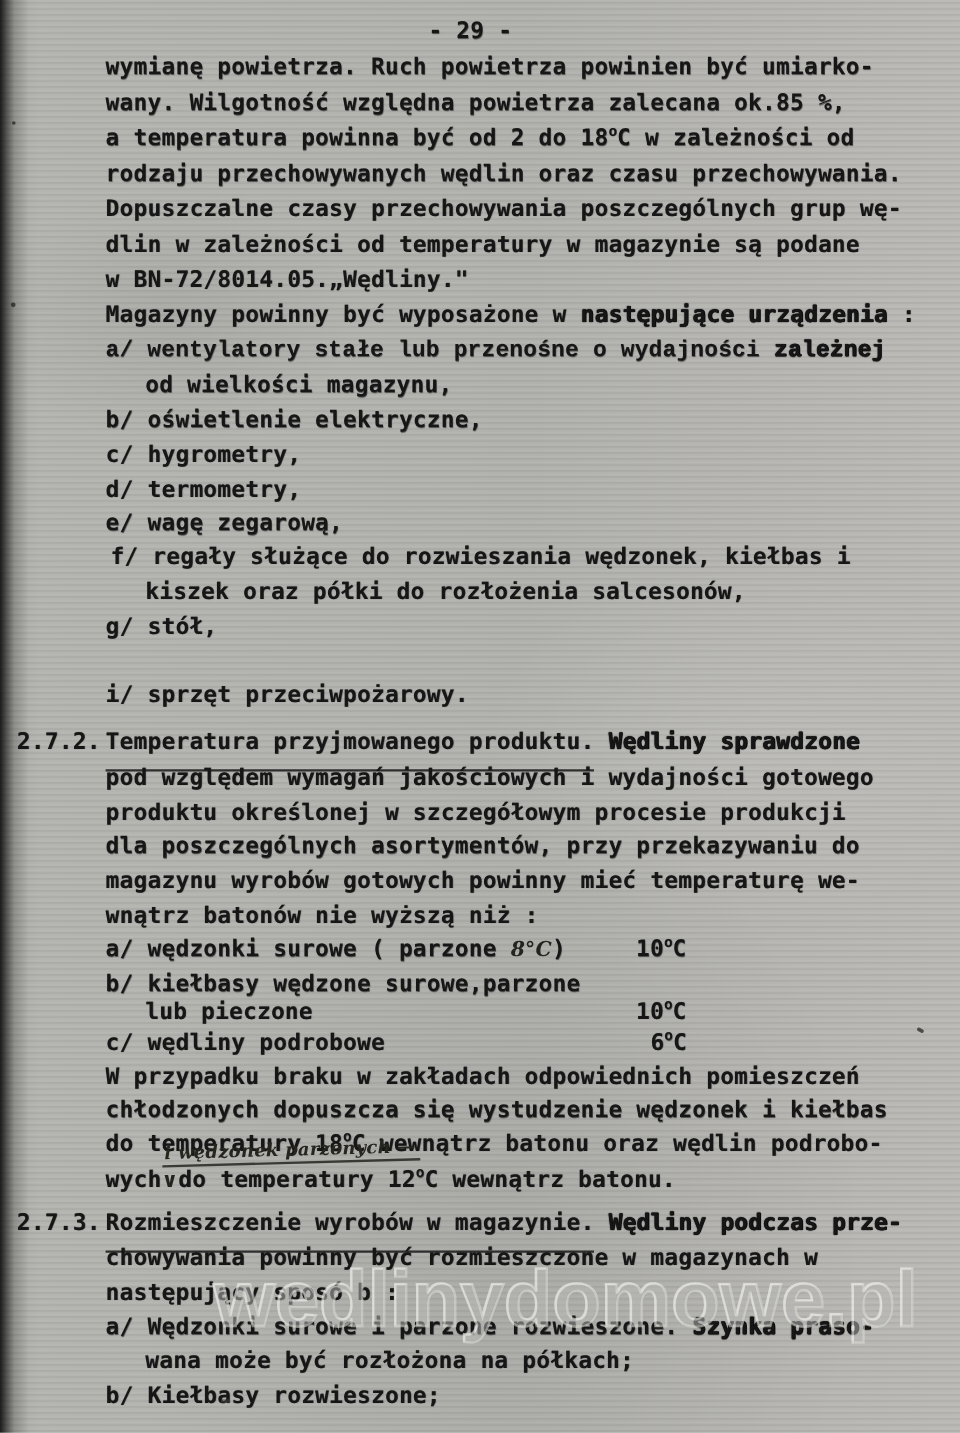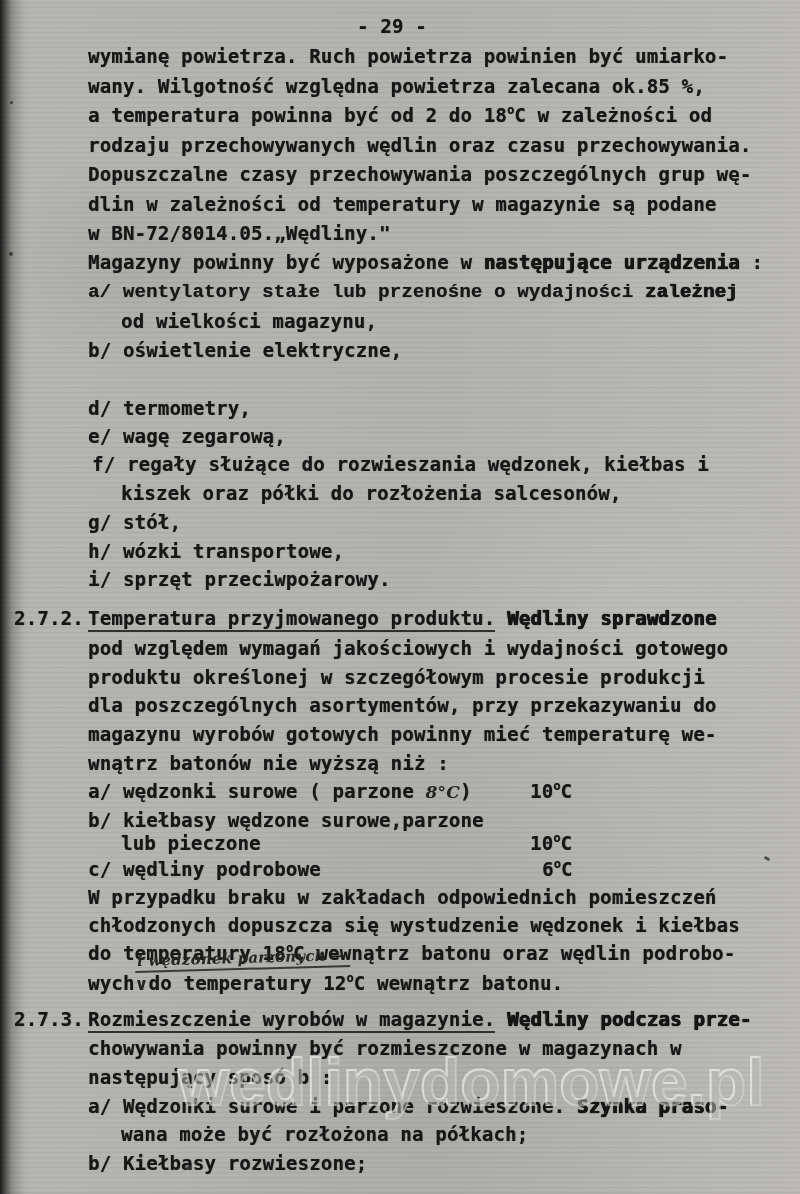--- a/index.html
+++ b/index.html
@@ -46,21 +46,21 @@
     font-weight:bold;
     line-height:24px;
     white-space:pre;
     color:var(--ink);
     text-shadow:0.4px 0.4px 0.7px rgba(28,28,28,0.65);
     letter-spacing:0.2px;
   }
   .line span{display:inline;}
   .u{
     border-bottom:2px solid rgba(25,25,25,0.85);
-    padding-bottom:1px;
+    padding-bottom:12px;
   }
   .b{
     text-shadow:0 0 1px #0e0e0e, 0.7px 0 0 #0e0e0e, 0.4px 0.4px 0.8px rgba(20,20,20,0.8);
   }
   .sup{
     font-size:12px;
     position:relative;
     top:-8px;
     letter-spacing:0;
   }
@@ -123,26 +123,26 @@
       <div class="line" style="left: 88px; top: 74px;"><span>wany. Wilgotność względna powietrza zalecana ok.85 %,</span></div>
       <div class="line" style="left: 88px; top: 103px;"><span>a temperatura powinna być od 2 do 18</span><span class="sup">o</span><span>C w zależności od</span></div>
       <div class="line" style="left: 88px; top: 133px;"><span>rodzaju przechowywanych wędlin oraz czasu przechowywania.</span></div>
       <div class="line" style="left: 88px; top: 162px;"><span>Dopuszczalne czasy przechowywania poszczególnych grup wę-</span></div>
       <div class="line" style="left: 88px; top: 192px;"><span>dlin w zależności od temperatury w magazynie są podane</span></div>
       <div class="line" style="left: 88px; top: 221px;"><span>w BN-72/8014.05.„Wędliny."</span></div>
       <div class="line" style="left: 88px; top: 250px;"><span>Magazyny powinny być wyposażone w </span><span class="b">następujące urządzenia</span><span> :</span></div>
       <div class="line" style="left: 88px; top: 280px; font-family: Liberation Mono, monospace;"><span>a/ wentylatory stałe lub przenośne o wydajności </span><span class="b">zależnej</span></div>
       <div class="line" style="left: 121px; top: 309px;"><span>od wielkości magazynu,</span></div>
       <div class="line" style="left: 88px; top: 338px;"><span>b/ oświetlenie elektryczne,</span></div>
+      <div class="line" style="left: 88px; top: 367px;"><span>c/ hygrometry,</span></div>
       <div class="line" style="left: 88px; top: 396px;"><span>d/ termometry,</span></div>
       <div class="line" style="left: 88px; top: 424px;"><span>e/ wagę zegarową,</span></div>
       <div class="line" style="left: 92px; top: 452px;"><span>f/ regały służące do rozwieszania wędzonek, kiełbas i</span></div>
       <div class="line" style="left: 121px; top: 481px;"><span>kiszek oraz półki do rozłożenia salcesonów,</span></div>
       <div class="line" style="left: 88px; top: 510px;"><span>g/ stół,</span></div>
-      <div class="line" style="left: 88px; top: 539px;"><span>h/ wózki transportowe,</span></div>
       <div class="line" style="left: 88px; top: 567px;"><span>i/ sprzęt przeciwpożarowy.</span></div>
       <div class="line" style="left: 14px; top: 606px;"><span>2.7.2.</span></div>
       <div class="line" style="left: 88px; top: 606px;"><span class="u">Temperatura przyjmowanego produktu.</span><span> </span><span class="b">Wędliny sprawdzone</span></div>
       <div class="line" style="left: 88px; top: 636px;"><span>pod względem wymagań jakościowych i wydajności gotowego</span></div>
       <div class="line" style="left: 88px; top: 665px;"><span>produktu określonej w szczegółowym procesie produkcji</span></div>
       <div class="line" style="left: 88px; top: 693px;"><span>dla poszczególnych asortymentów, przy przekazywaniu do</span></div>
       <div class="line" style="left: 88px; top: 722px;"><span>magazynu wyrobów gotowych powinny mieć temperaturę we-</span></div>
       <div class="line" style="left: 88px; top: 751px;"><span>wnątrz batonów nie wyższą niż :</span></div>
       <div class="line" style="left: 88px; top: 779px;"><span>a/ wędzonki surowe ( parzone </span><span class="hw">8°C</span><span>)</span></div>
       <div class="line" style="left: 530px; top: 779px;"><span>10</span><span class="sup">o</span><span>C</span></div>

